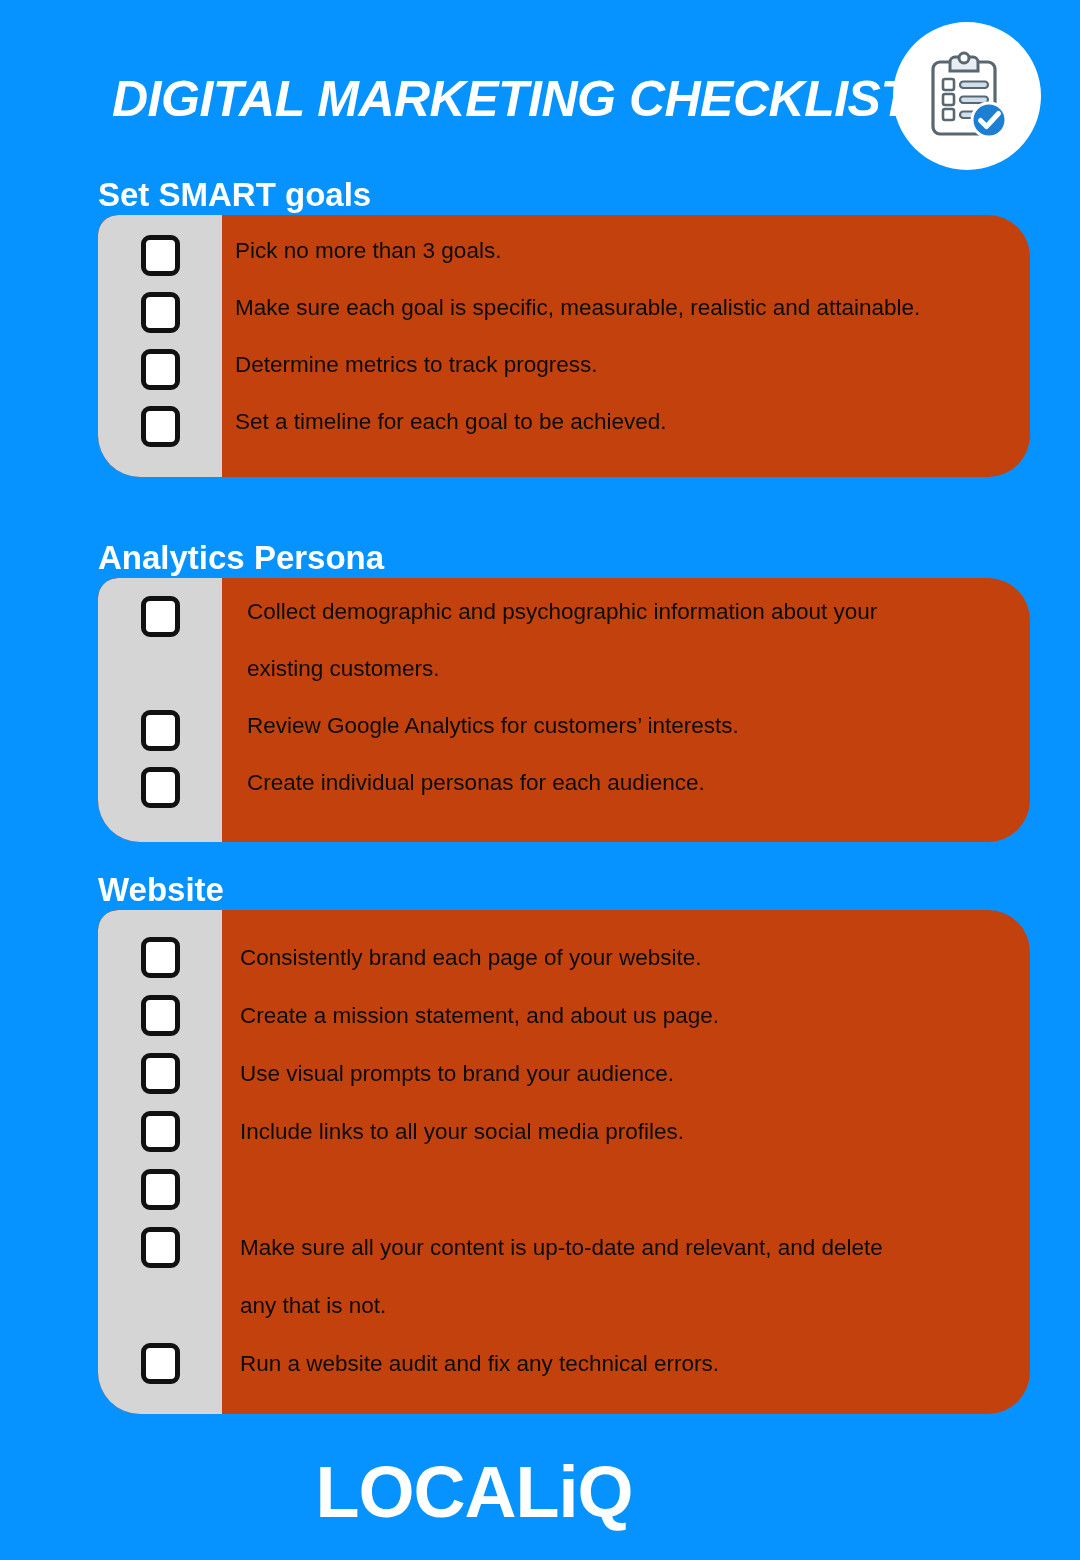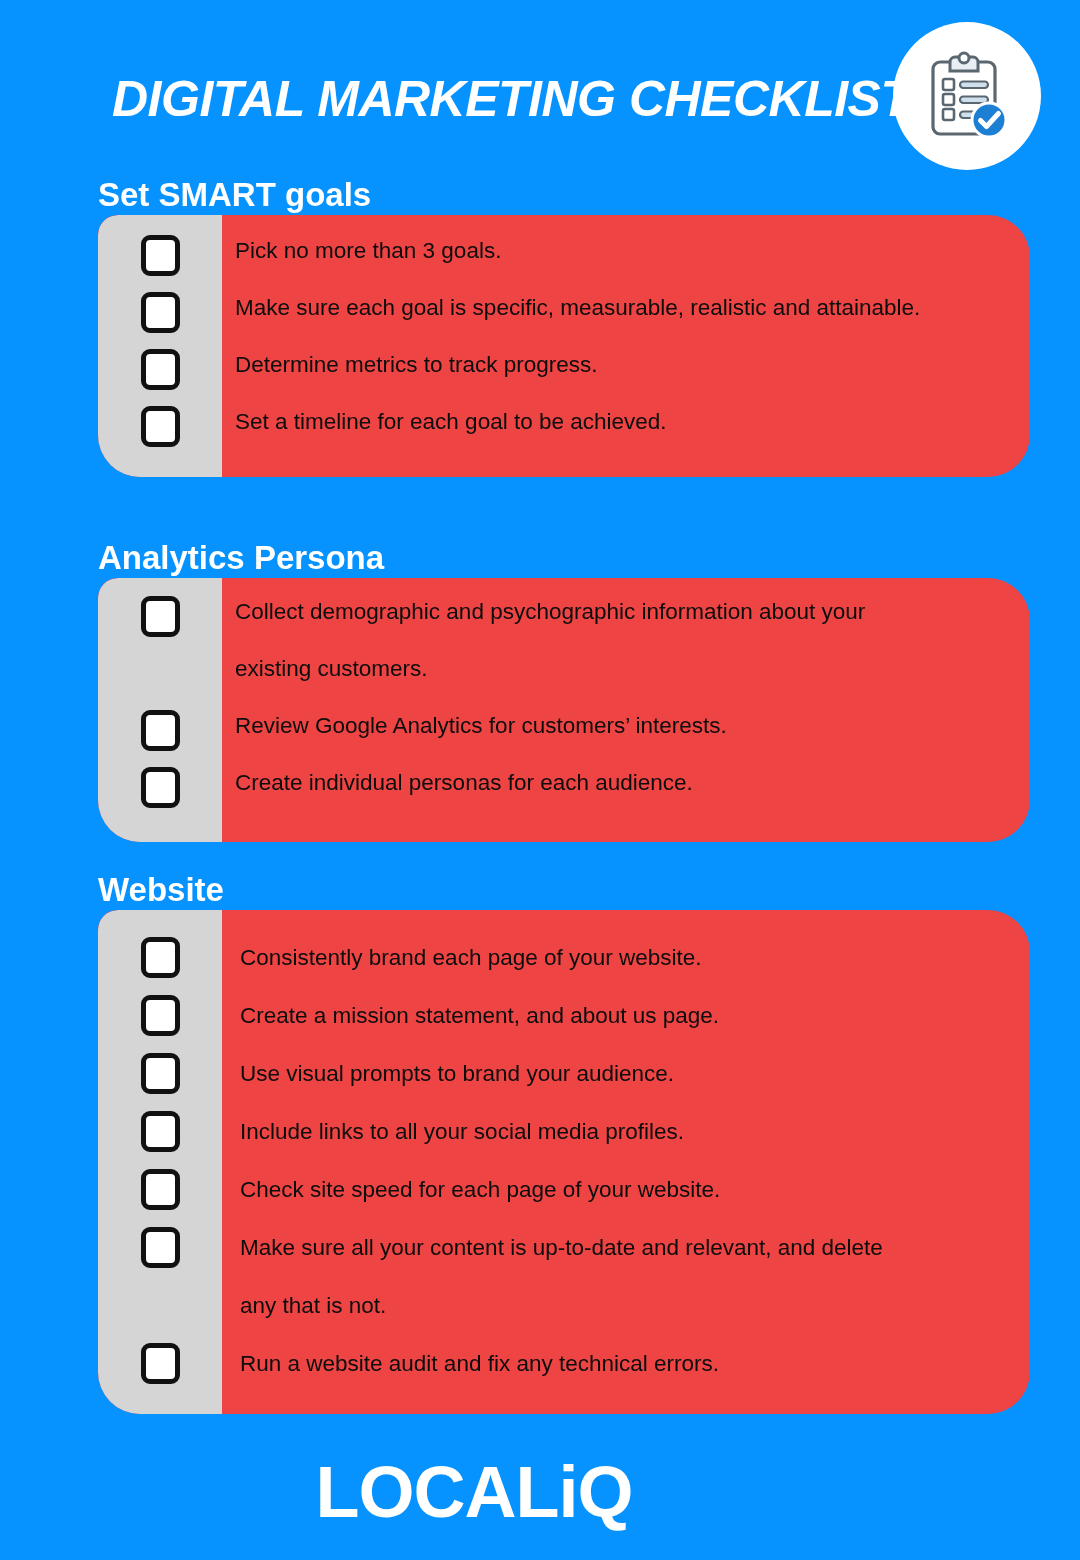--- a/index.html
+++ b/index.html
@@ -54,21 +54,21 @@
     text-align: left;
     color: #ffffff;
     font-size: 33px;
     font-weight: bold;
     line-height: 40px;
   }
   .card {
     position: relative;
     margin-left: 98px;
     width: 932px;
-    background: #ef4444;
+    background: #c2410c;
     border-radius: 20px 42px 42px 42px;
     box-sizing: border-box;
     overflow: hidden;
   }
   .card-strip {
     position: absolute;
     left: 0;
     top: 0;
     bottom: 0;
     width: 124px;
@@ -115,21 +115,21 @@
   }
 
   
   #section-smart { top: 175px; }
   #section-smart .items { padding-top: 16px; }
   #section-smart .item { min-height: 57px; }
 
   #section-persona { top: 538px; }
   #section-persona .items { padding-top: 14px; padding-bottom: 22px; }
   #section-persona .item { min-height: 57px; }
-  #section-persona .item-text { padding-left: 13px; }
+  #section-persona .item-text { padding-left: 13px; margin-left: 12px; }
 
   #section-website { top: 870px; }
   #section-website .items { padding-top: 16px; padding-bottom: 24px; }
   #section-website .item { min-height: 58px; align-items: center; }
   #section-website .item-text { padding-left: 18px; }
 
   
   .footer-logo {
     position: absolute;
     top: 1452px;
@@ -279,21 +279,20 @@
         <div class="checkbox-cell">
           <div class="checkbox"></div>
         </div>
         <div class="item-text">Include links to all your social media profiles.</div>
       </div>
 
       <div class="item">
         <div class="checkbox-cell">
           <div class="checkbox"></div>
         </div>
-        <div class="item-text">Check site speed for each page of your website.</div>
       </div>
 
       <div class="item">
         <div class="checkbox-cell">
           <div class="checkbox"></div>
         </div>
         <div class="item-text">Make sure all your content is up-to-date and relevant, and delete</div>
       </div>
 
       <div class="item">

